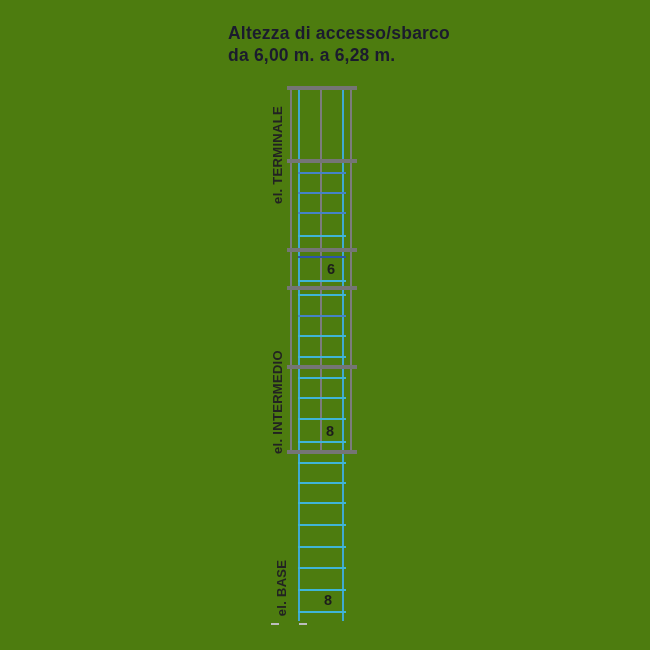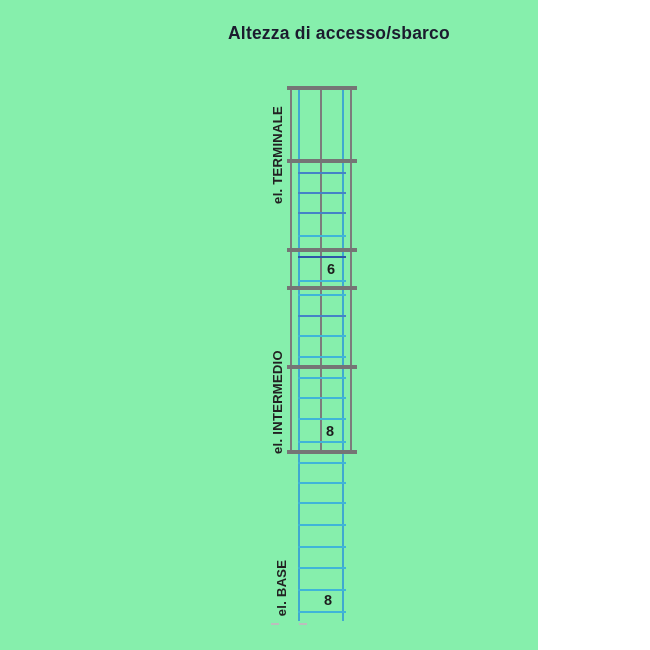--- a/index.html
+++ b/index.html
@@ -3,23 +3,23 @@
 <meta charset="utf-8">
 <style>
   html, body {
     margin: 0;
     padding: 0;
     background: #ffffff;
     font-family: "Liberation Sans", sans-serif;
   }
   #canvas {
     position: relative;
-    width: 538px;
+    width: 650px;
     height: 650px;
-    background: #86efac;
+    background: #4d7c0f;
     overflow: hidden;
   }
   #title {
     position: absolute;
     left: 228px;
     top: 22px;
     font-size: 17.5px;
     font-weight: bold;
     line-height: 22px;
     color: #1b1b2e;
@@ -46,20 +46,21 @@
     color: #222222;
     letter-spacing: 0.3px;
   }
 </style>
 </head>
 <body>
 
 <div id="canvas">
   <div id="title">
     <div>Altezza di accesso/sbarco</div>
+    <div>da 6,00 m. a 6,28 m.</div>
   </div>
   <div id="diagram">
       <div class="vline" style="left: 297.75px; top: 90px; width: 2.5px; height: 531px; background: rgb(63, 169, 208);"></div>
       <div class="vline" style="left: 341.75px; top: 90px; width: 2.5px; height: 531px; background: rgb(63, 169, 208);"></div>
       <div class="vline" style="left: 289.75px; top: 88px; width: 2.5px; height: 366px; background: rgb(124, 124, 124);"></div>
       <div class="vline" style="left: 319.75px; top: 88px; width: 2.5px; height: 366px; background: rgb(124, 124, 124);"></div>
       <div class="vline" style="left: 349.75px; top: 88px; width: 2.5px; height: 366px; background: rgb(124, 124, 124);"></div>
       <div class="hline" style="left: 287px; top: 86px; width: 70px; height: 4px; background: rgb(117, 117, 117);"></div>
       <div class="hline" style="left: 287px; top: 159px; width: 70px; height: 4px; background: rgb(117, 117, 117);"></div>
       <div class="hline" style="left: 287px; top: 248px; width: 70px; height: 4px; background: rgb(117, 117, 117);"></div>

